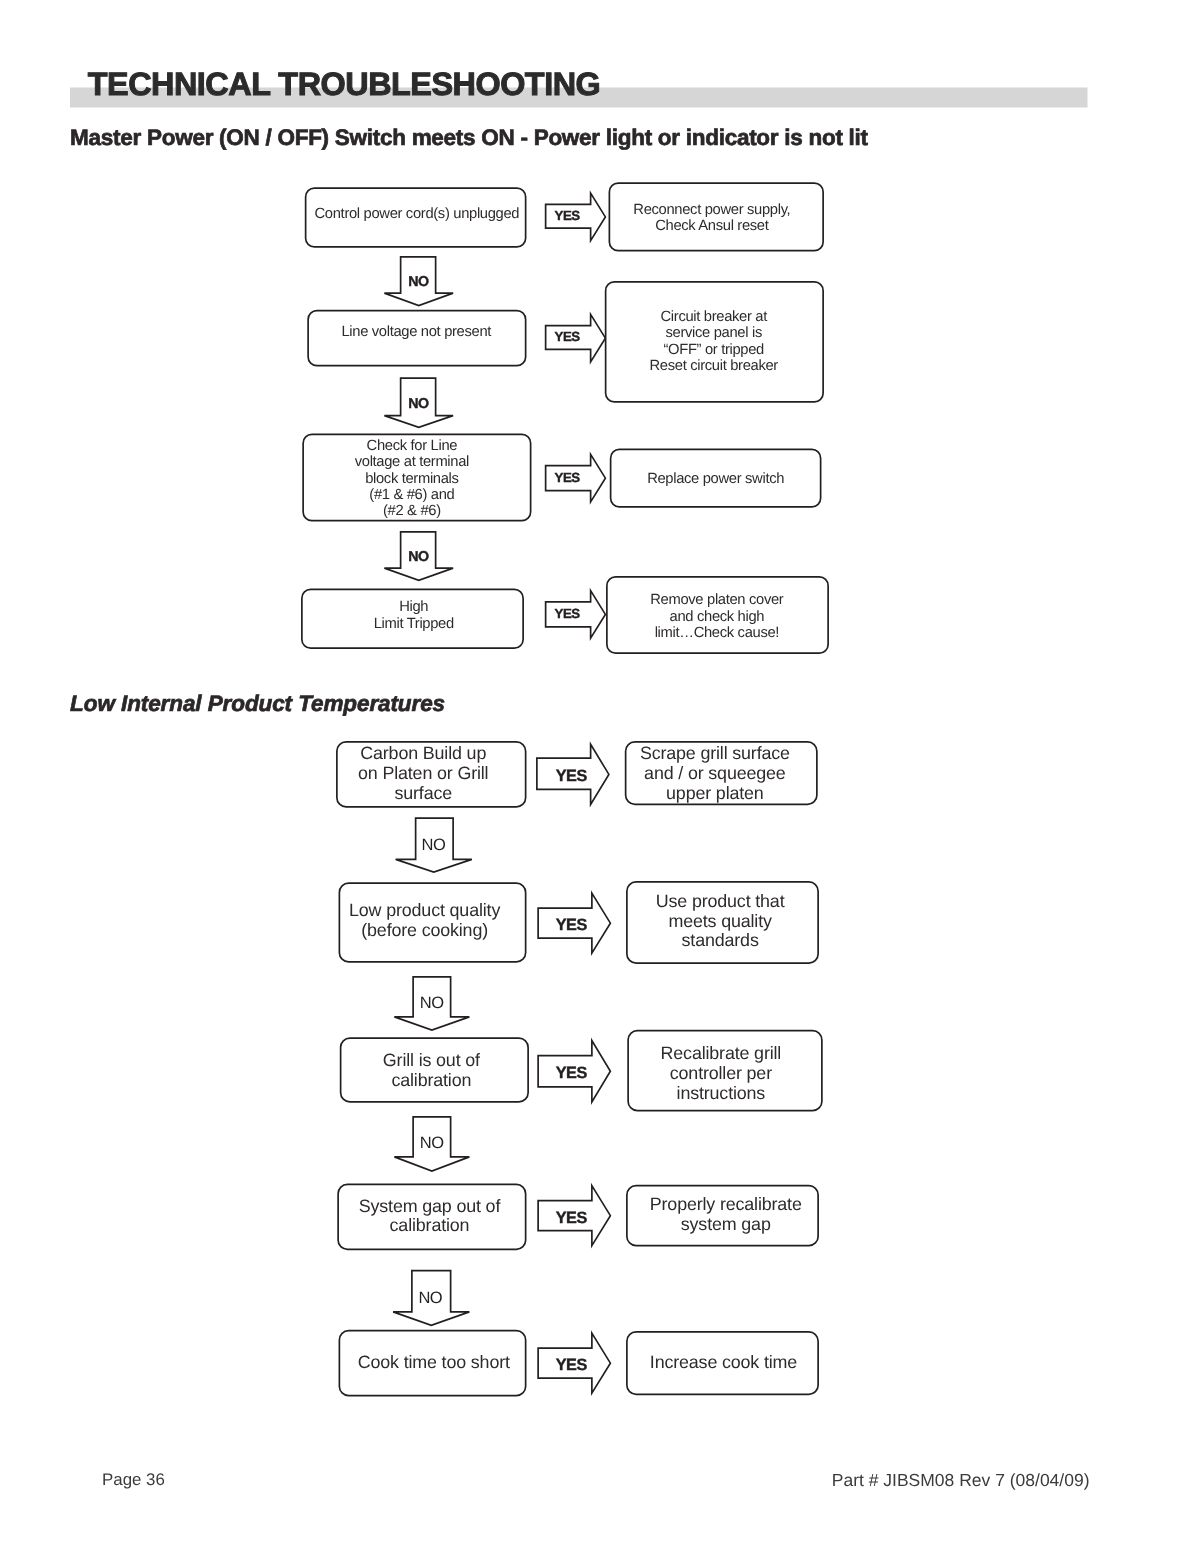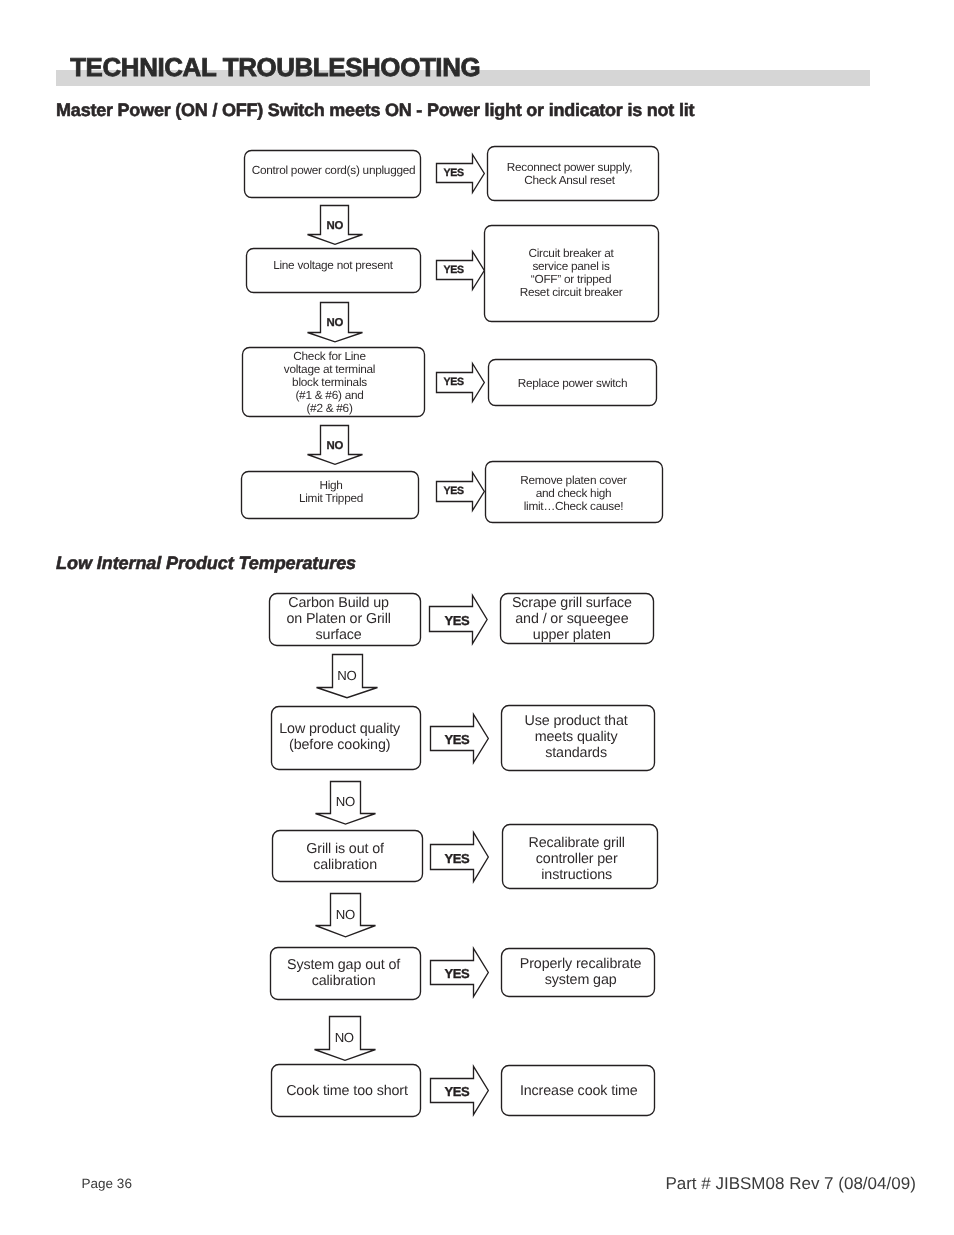--- a/index.html
+++ b/index.html
@@ -15,21 +15,21 @@
     -webkit-text-stroke:0.8px #2b2b2b;paint-order:stroke fill;}
 
   .sec-head{position:absolute;margin:0;font-size:18px;font-weight:bold;
     line-height:18px;color:#2b2728;white-space:nowrap;
     -webkit-text-stroke:0.55px #2b2728;paint-order:stroke fill;}
   #sec-head-0{letter-spacing:-0.22px;}
   #sec-head-1{letter-spacing:-0.075px;}
 
   
   .footer-left{position:absolute;left:56.6px;top:1176.3px;font-size:13.5px;line-height:16px;color:#3b3b3b;white-space:nowrap;margin-left:25px;}
-  .footer-right{position:absolute;left:665.4px;top:1175.5px;font-size:17px;line-height:16px;color:#3b3b3b;white-space:nowrap;}
+  .footer-right{position:absolute;left:665.4px;top:1175.5px;font-size:14px;line-height:16px;color:#3b3b3b;white-space:nowrap;}
 
   
   svg.flow{position:absolute;left:0;top:0;overflow:visible;}
   svg.flow .shape{fill:#ffffff;stroke:#231f20;stroke-width:1.35;stroke-linejoin:miter;}
   svg.flow text{fill:#2f2b2c;font-family:"Liberation Sans",sans-serif;text-anchor:middle;}
   svg#flow0 text{font-size:11.8px;letter-spacing:-0.26px;}
   svg#flow1 text{font-size:14.3px;letter-spacing:-0.12px;}
   svg.flow text.lbl{font-weight:bold;fill:#231f20;stroke:#231f20;stroke-width:0.32;paint-order:stroke fill;}
   svg.flow text.lbl-reg{font-weight:normal;fill:#231f20;}
   svg#flow0 text.lbl[data-name="yes-label"]{font-size:10.6px;letter-spacing:-0.35px;}

